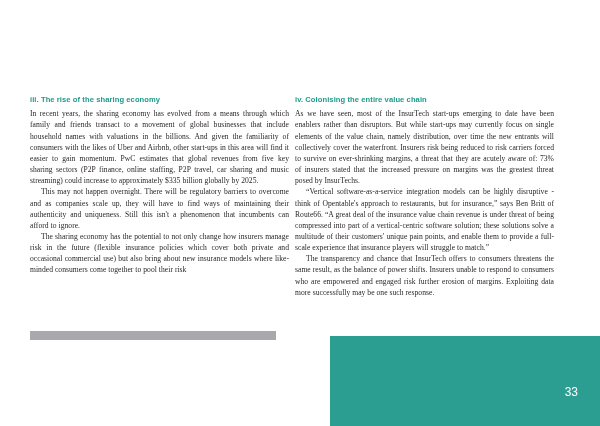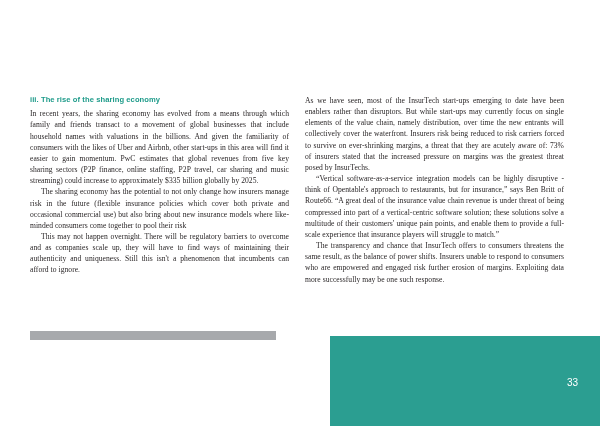--- a/index.html
+++ b/index.html
@@ -19,21 +19,21 @@
     height: 426px;
     background: #ffffff;
     box-sizing: border-box;
   }
   .columns {
     position: absolute;
     top: 95px;
     left: 30px;
     width: 540px;
     display: flex;
-    gap: 16px;
+    gap: 6px;
   }
   .column {
     width: 259px;
   }
   .col-heading {
     color: #1e9b8a;
     font-size: 7.6px;
     font-weight: bold;
     line-height: 1.35;
     margin: 0 0 3px 0;
@@ -55,23 +55,23 @@
     position: absolute;
     right: 0;
     bottom: 0;
     width: 270px;
     height: 90px;
     background: #2b9e91;
   }
   .page-number {
     position: absolute;
     right: 22px;
-    bottom: 38px;
+    bottom: 28px;
     color: #ffffff;
-    font-size: 10px;
+    font-size: 12px;
     line-height: 1;
   }
   .gray-bar {
     position: absolute;
     left: 30px;
     bottom: 86px;
     width: 246px;
     height: 9px;
     background: #a7a9ac;
   }
@@ -79,25 +79,26 @@
 </head>
 <body>
 
 <div class="page">
 
   <div class="columns">
 
     <div class="column">
       <h2 class="col-heading">iii. The rise of the sharing economy</h2>
       <p class="para">In recent years, the sharing economy has evolved from a means through which family and friends transact to a movement of global businesses that include household names with valuations in the billions. And given the familiarity of consumers with the likes of Uber and Airbnb, other start-ups in this area will find it easier to gain momentum. PwC estimates that global revenues from five key sharing sectors (P2P finance, online staffing, P2P travel, car sharing and music streaming) could increase to approximately $335 billion globally by 2025.</p>
+      <p class="para">This may not happen overnight. There will be regulatory barriers to overcome and as companies scale up, they will have to find ways of maintaining their authenticity and uniqueness. Still this isn't a phenomenon that incumbents can afford to ignore.</p>
       <p class="para">The sharing economy has the potential to not only change how insurers manage risk in the future (flexible insurance policies which cover both private and occasional commercial use) but also bring about new insurance models where like-minded consumers come together to pool their risk</p>
-      <p class="para">This may not happen overnight. There will be regulatory barriers to overcome and as companies scale up, they will have to find ways of maintaining their authenticity and uniqueness. Still this isn't a phenomenon that incumbents can afford to ignore.</p>
     </div>
 
     <div class="column">
+      <h2 class="col-heading">iv. Colonising the entire value chain</h2>
       <p class="para">As we have seen, most of the InsurTech start-ups emerging to date have been enablers rather than disruptors. But while start-ups may currently focus on single elements of the value chain, namely distribution, over time the new entrants will collectively cover the waterfront. Insurers risk being reduced to risk carriers forced to survive on ever-shrinking margins, a threat that they are acutely aware of: 73% of insurers stated that the increased pressure on margins was the greatest threat posed by InsurTechs.</p>
       <p class="para">“Vertical software-as-a-service integration models can be highly disruptive - think of Opentable's approach to restaurants, but for insurance,” says Ben Britt of Route66. “A great deal of the insurance value chain revenue is under threat of being compressed into part of a vertical-centric software solution; these solutions solve a multitude of their customers' unique pain points, and enable them to provide a full-scale experience that insurance players will struggle to match.”</p>
       <p class="para">The transparency and chance that InsurTech offers to consumers threatens the same result, as the balance of power shifts. Insurers unable to respond to consumers who are empowered and engaged risk further erosion of margins. Exploiting data more successfully may be one such response.</p>
     </div>
 
   </div>
 
   <div class="gray-bar"></div>
 
   <div class="teal-panel">

